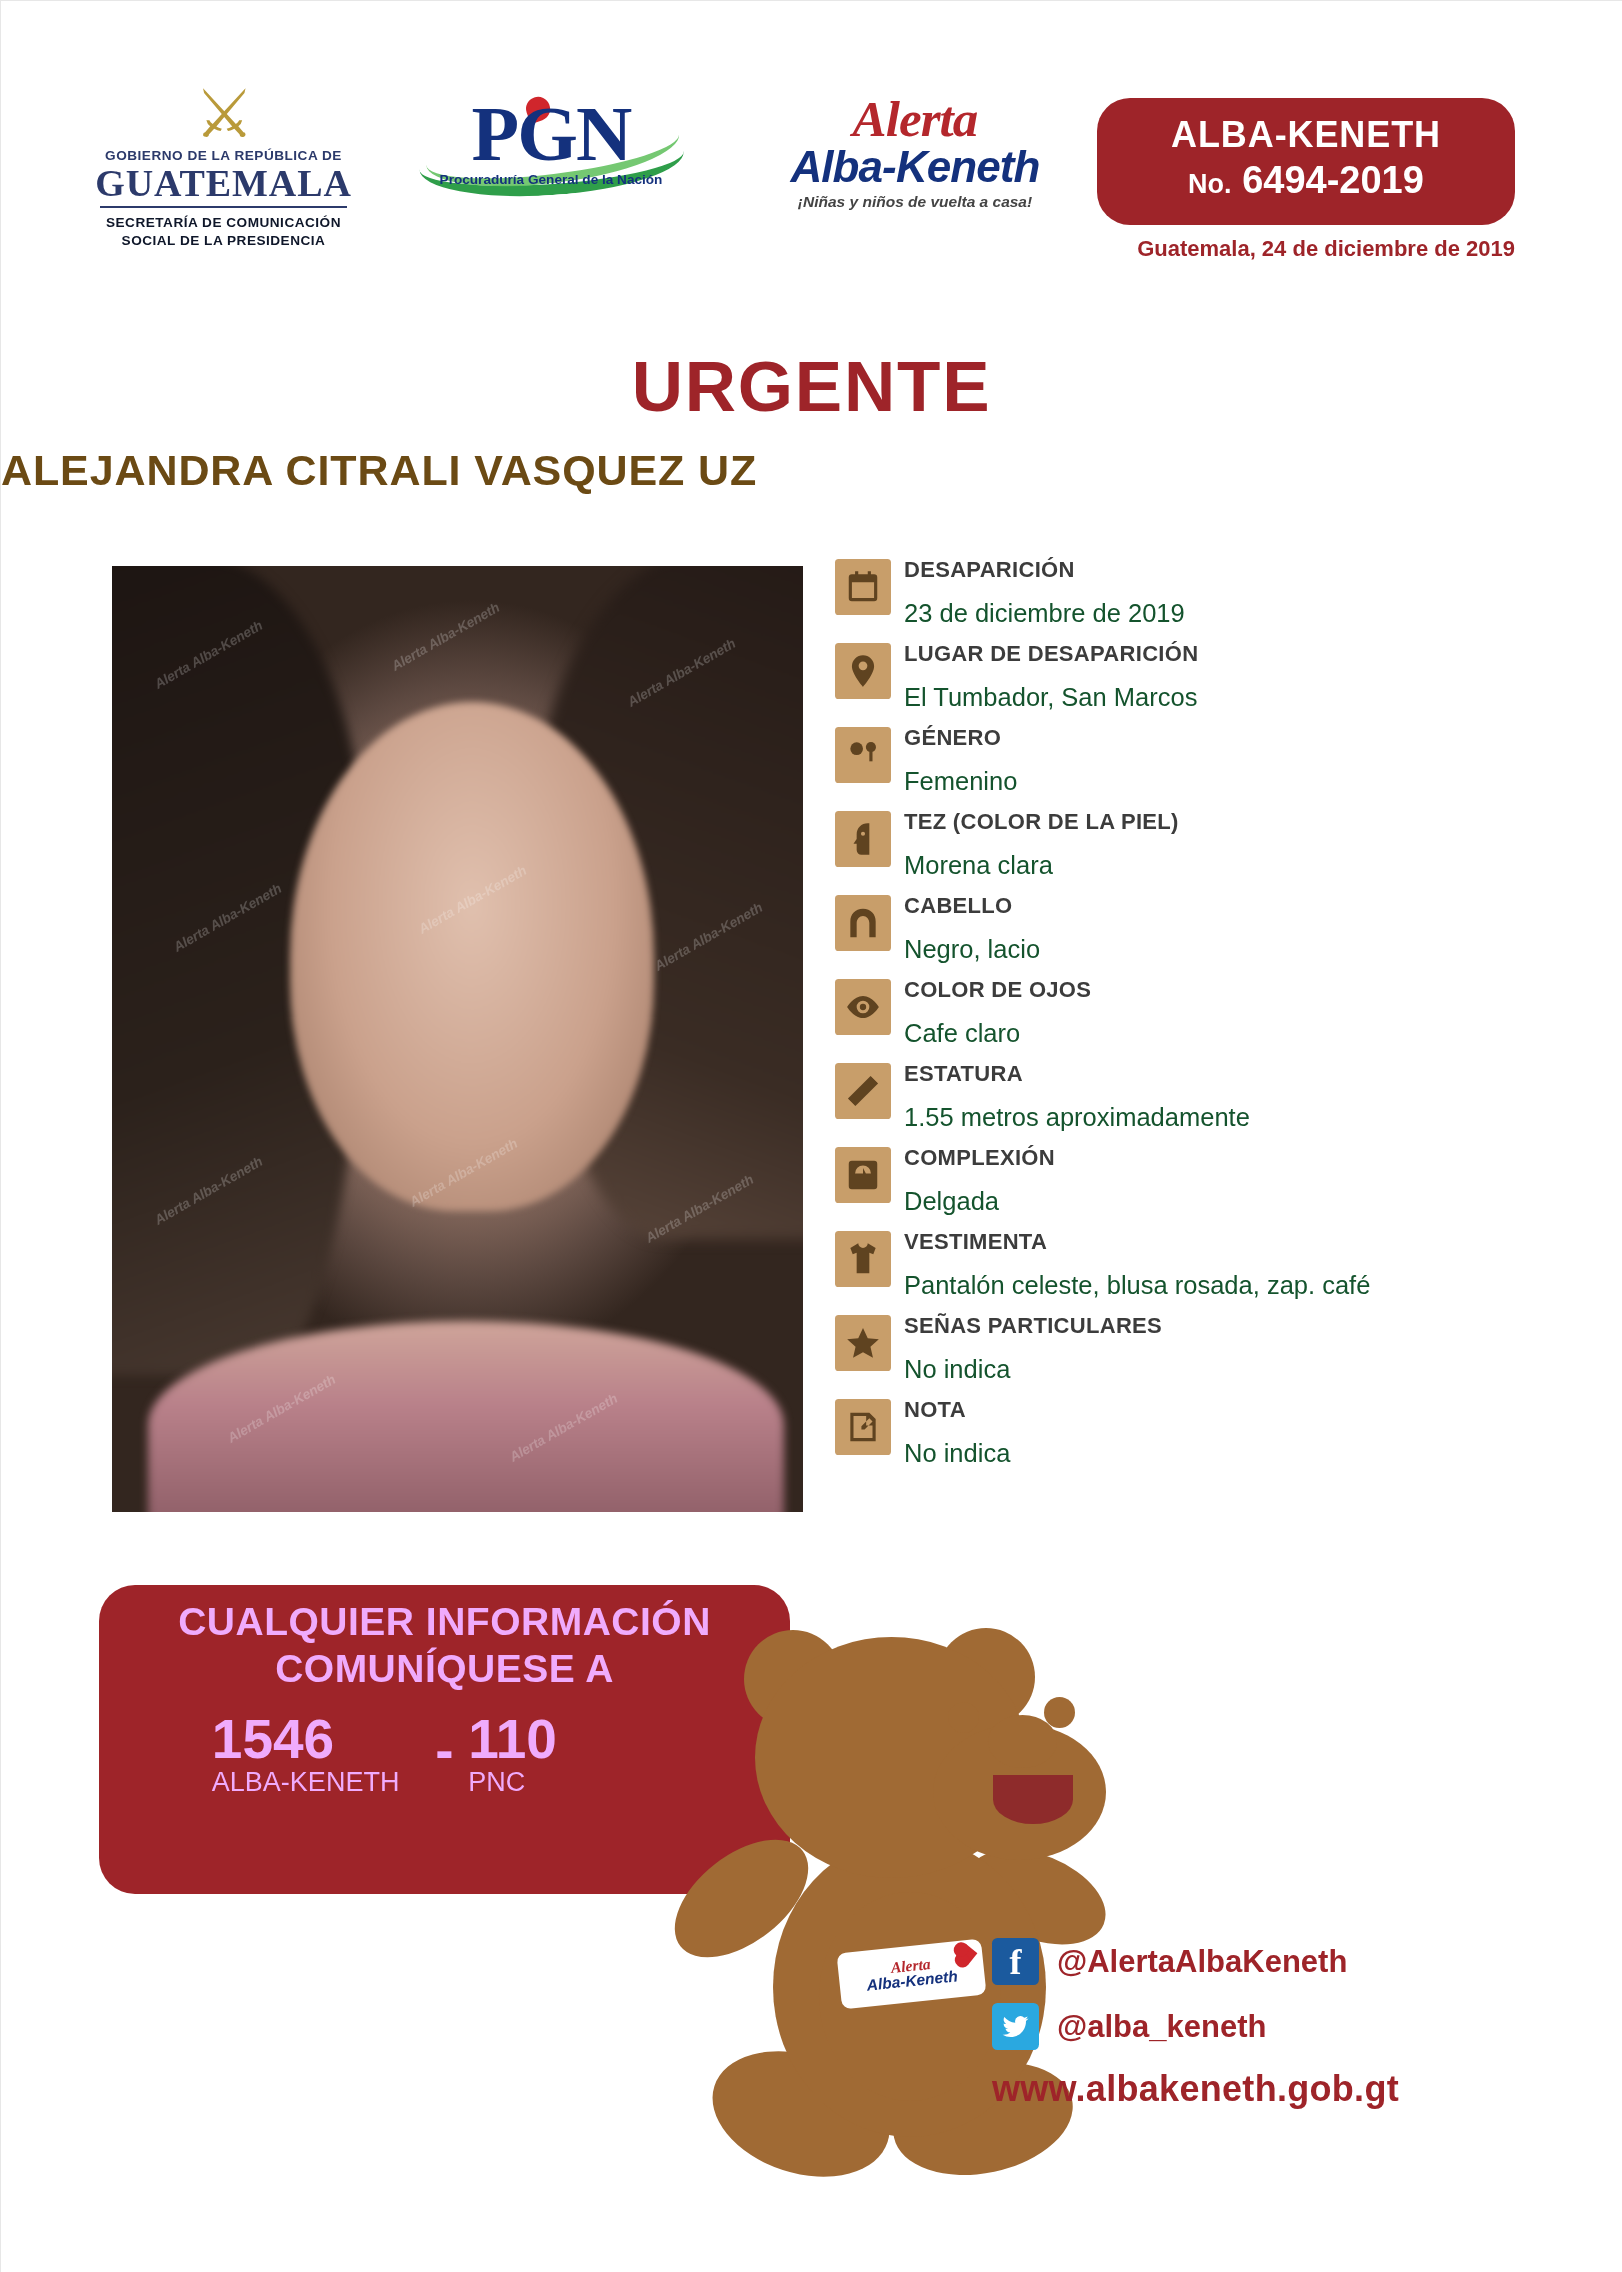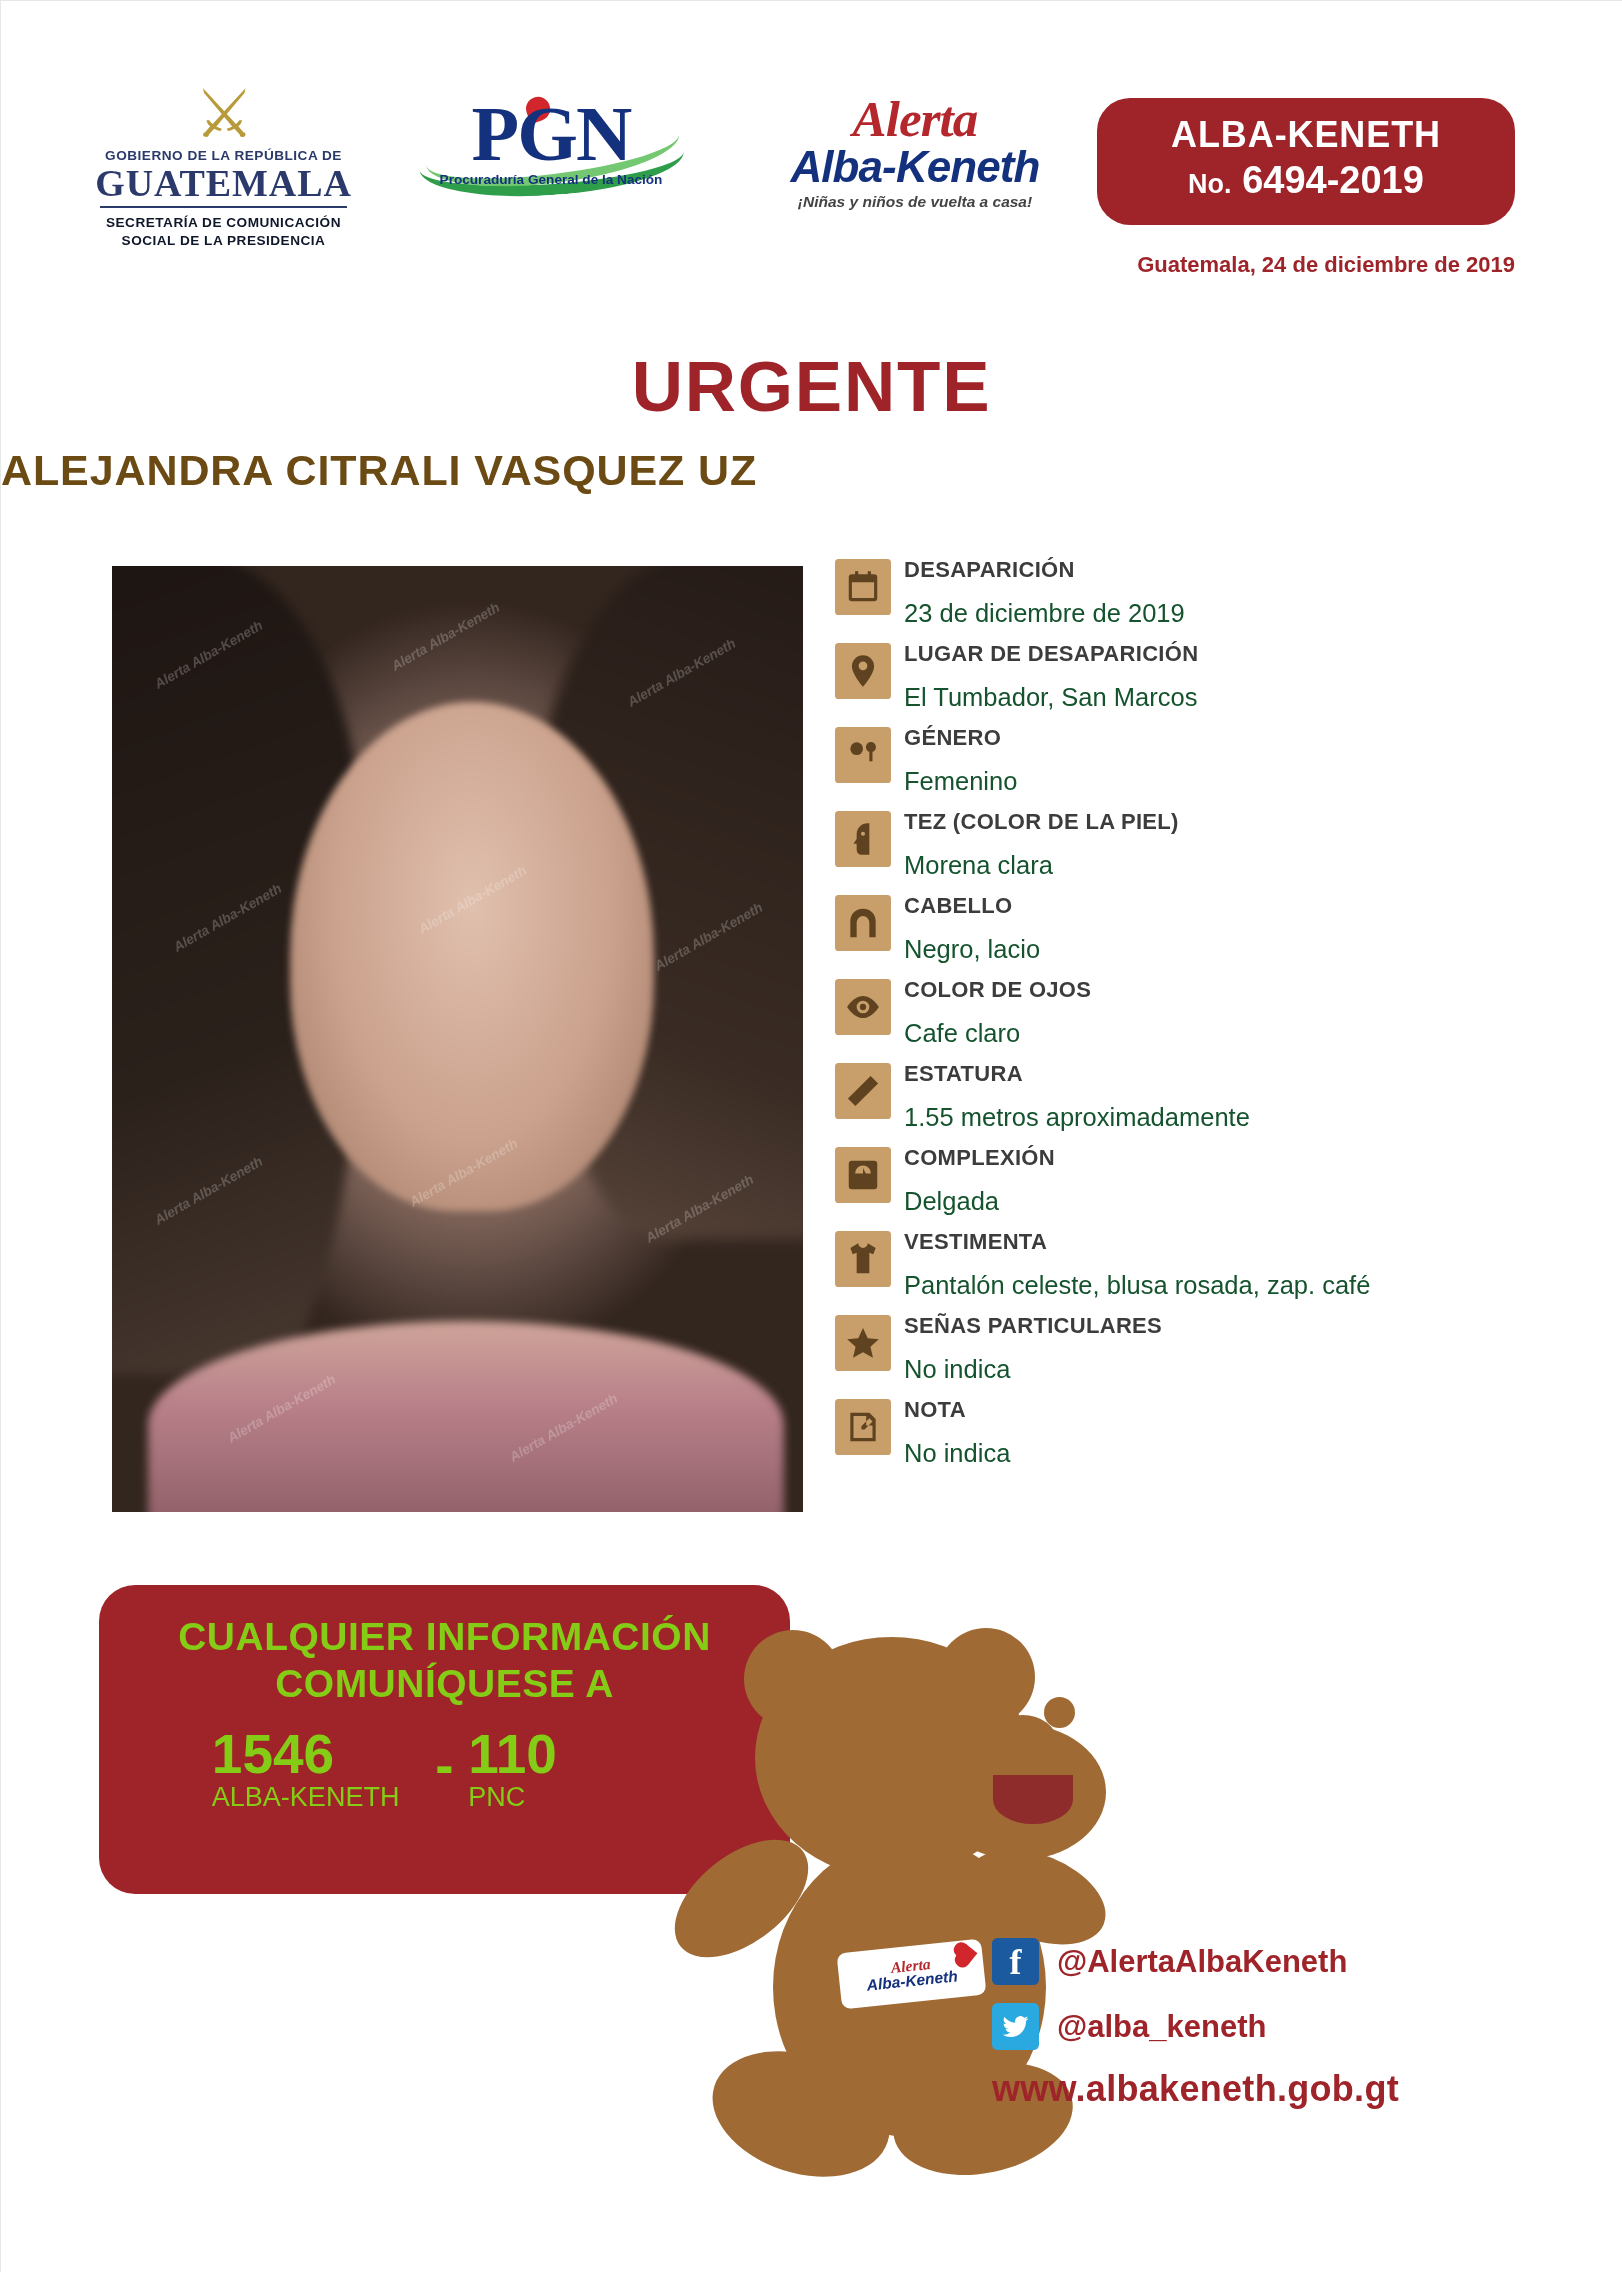--- a/index.html
+++ b/index.html
@@ -92,21 +92,21 @@
   .badge {
     position:absolute; right:107px; top:25.5px; width:418px; height:127px;
     background:#9e2429; border-radius:33px; color:#fff; text-align:center;
     padding-top:16.4px;
   }
   .badge-title { font-size:36px; font-weight:bold; letter-spacing:0.9px; }
   .badge-num { font-size:38px; font-weight:bold; margin-top:3.6px; }
   .badge-num .small { font-size:27px; font-weight:bold; }
 
   .date-line {
-    position:absolute; right:107px; top:180px;
+    position:absolute; right:107px; top:164px;
     font-size:22px; font-weight:bold; color:#9e2429;
   }
 
   
   .urgente {
     position:absolute; top:345px; width:100%; text-align:center;
     font-size:71px; font-weight:bold; color:#9e2429; letter-spacing:1.8px;
   }
   .person-name {
     position:absolute; top:445px; width:100%; text-align:left;
@@ -162,21 +162,21 @@
     background:#c89e6a; border-radius:3.6px;
     display:flex; align-items:center; justify-content:center;
   }
   .ico svg { width:38px; height:38px; fill:#5f4320; }
   .lab { font-size:22px; font-weight:bold; color:#3c3c3c; letter-spacing:0.3px; }
   .val { font-size:25.5px; font-weight:normal; color:#14532d; margin-top:16px; }
 
   
   .contact-box {
     position:absolute; left:98px; top:1584px; width:691px; height:309px;
-    background:#9e2429; border-radius:36px; color:#84cc16; text-align:center; padding-top:28px;
+    background:#9e2429; border-radius:36px; color:#f0abfc; text-align:center; padding-top:13px;
   }
   .contact-title { font-size:39px; font-weight:bold; line-height:47px; letter-spacing:0.5px; }
   .numbers { display:flex; align-items:center; justify-content:center; margin-top:20px; }
   .num-col { text-align:left; min-width:209px; }
   .num-big { font-size:55px; font-weight:bold; line-height:55px; }
   .num-small { font-size:27px; line-height:31px; }
   .dash { font-size:55px; font-weight:bold; margin:0 14.5px; align-self:flex-start; padding-top:5.5px; }
 
   
   .bear { position:absolute; left:636px; top:1627px; width:509px; height:591px; }

